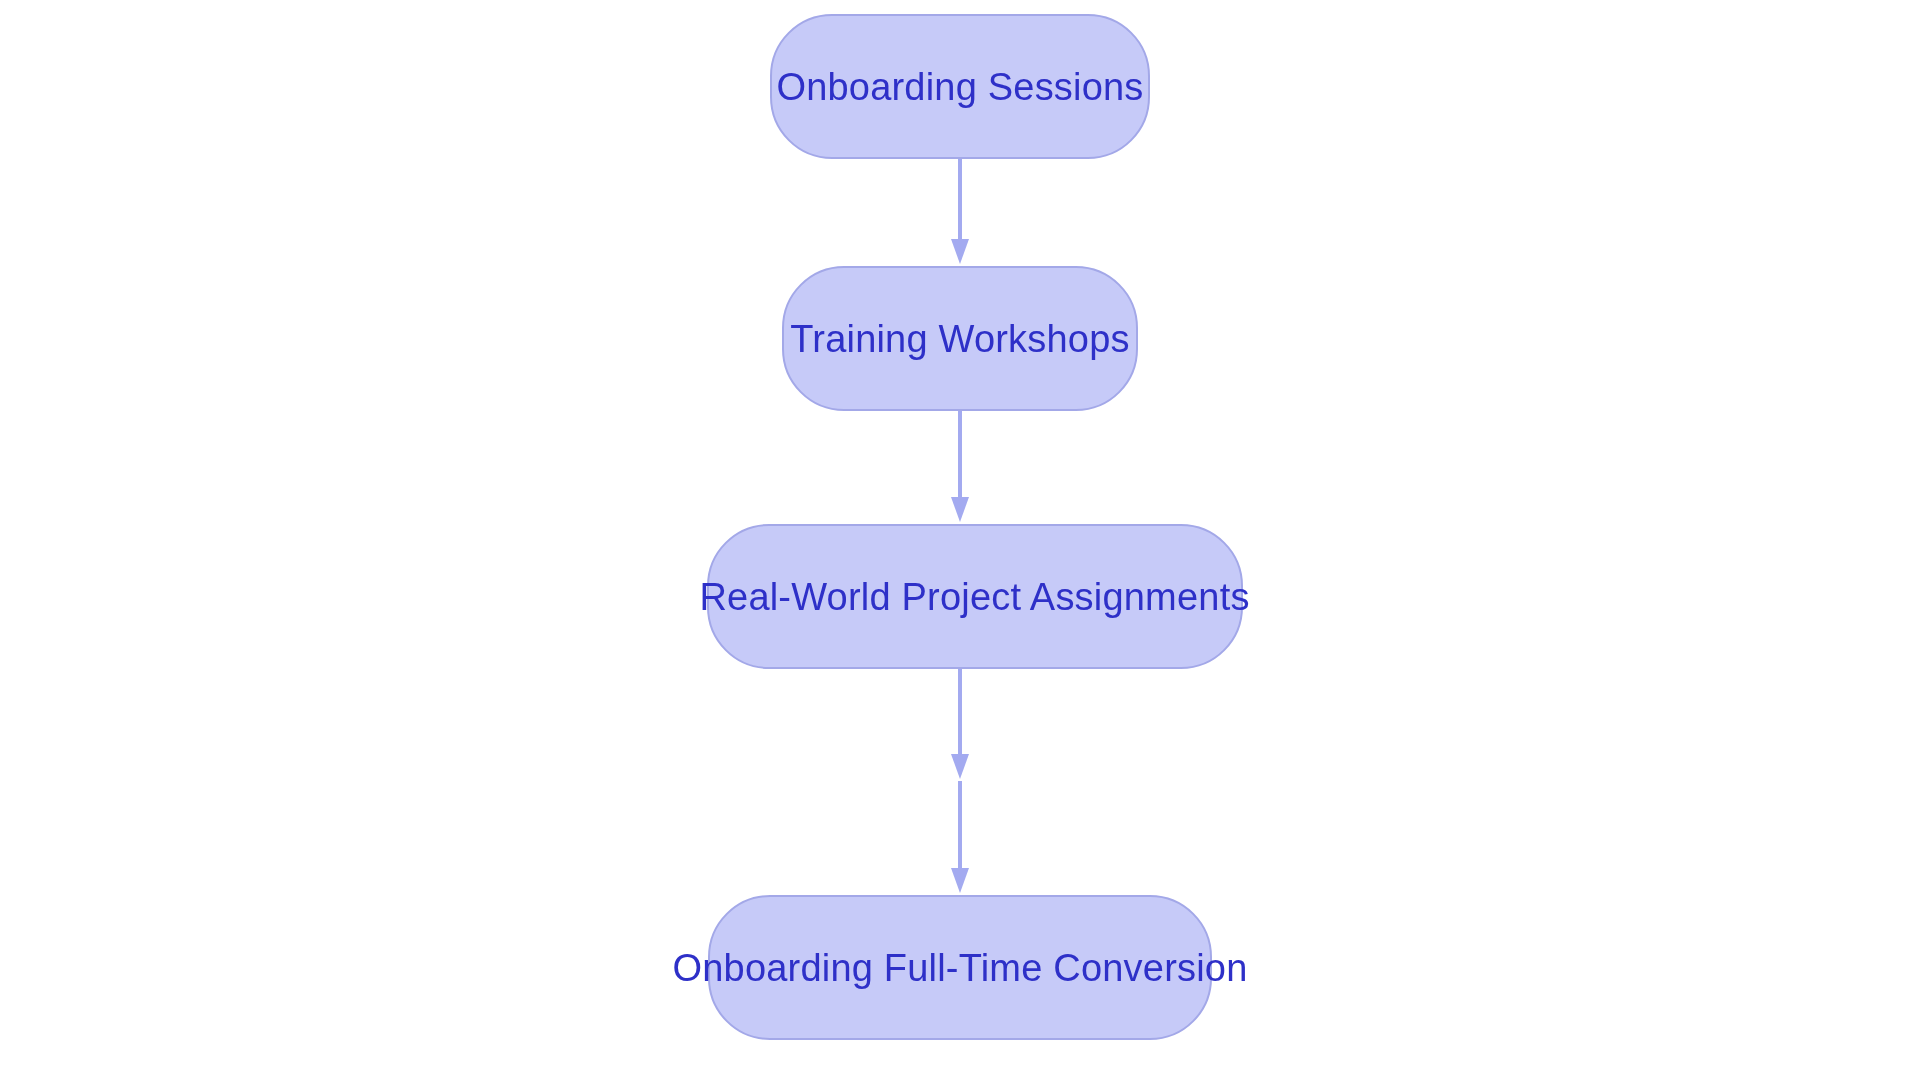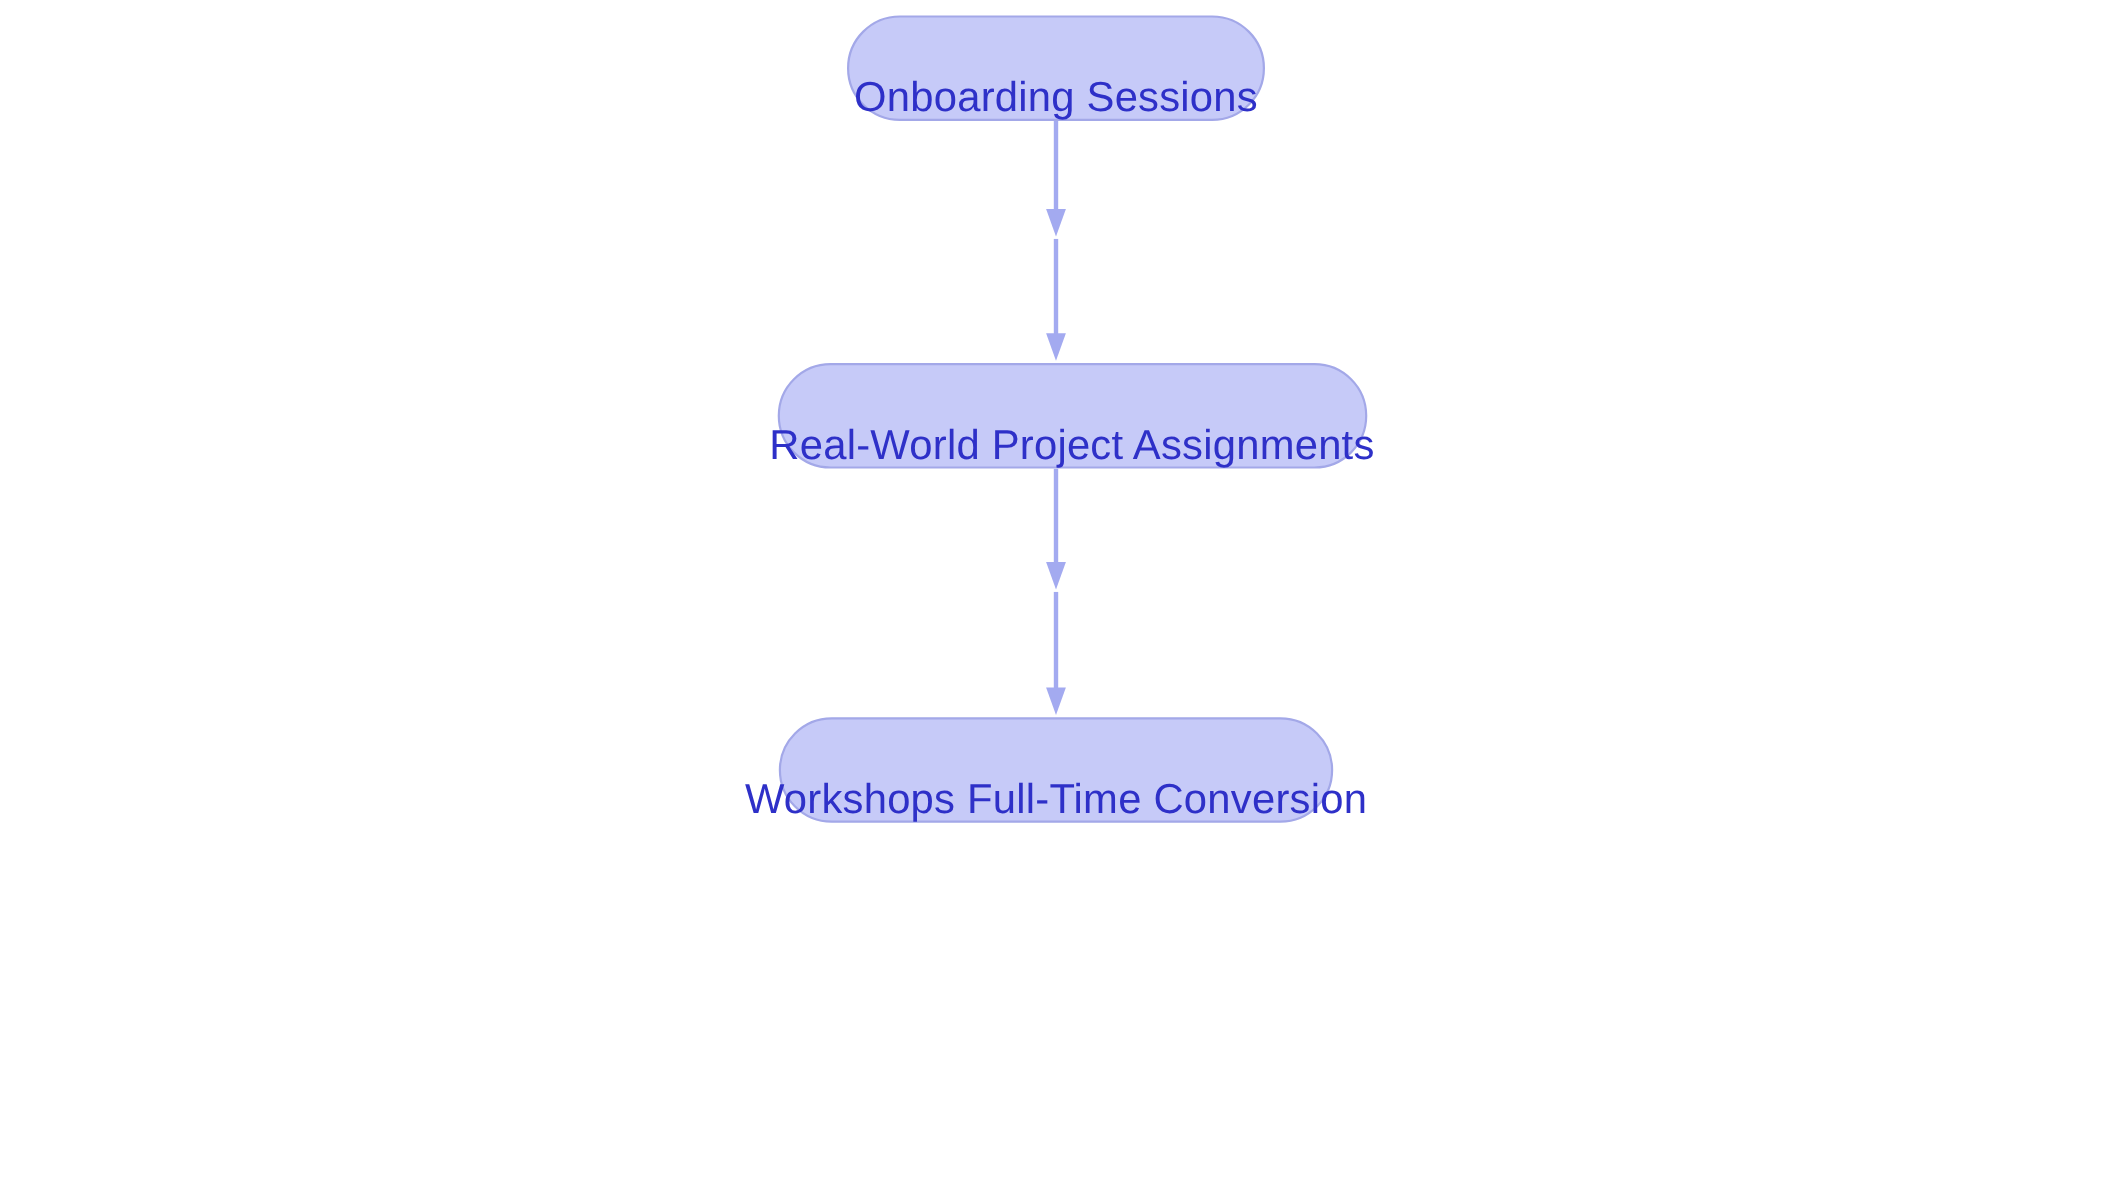--- a/index.html
+++ b/index.html
@@ -28,26 +28,26 @@
     width: 1920px;
     height: 1083px;
     display: flex;
     flex-direction: column;
     align-items: center;
   }
 
   .node {
     position: relative;
     box-sizing: border-box;
-    height: 96px;
+    height: 145px;
     border-radius: 62px;
     background: #c6caf8;
     border: 2px solid #a3a8e8;
     display: flex;
-    align-items: flex-end;
+    align-items: center;
     justify-content: center;
     flex: 0 0 auto;
   }
 
   .node-label {
     color: #2e30c8;
     font-size: 38px;
     font-weight: 400;
     line-height: 1;
     letter-spacing: 0.2px;
@@ -92,20 +92,23 @@
       <span class="node-label">Onboarding Sessions</span>
     </div>
 
     <div class="connector c1">
       <svg class="conn-svg" width="24" height="107" viewBox="0 0 24 107" xmlns="http://www.w3.org/2000/svg">
         <line x1="12" y1="0" x2="12" y2="82" stroke="#a3aaf0" stroke-width="4"></line>
         <polygon points="3,80 21,80 12,105" fill="#a3aaf0"></polygon>
       </svg>
     </div>
 
+    <div class="node n2">
+      <span class="node-label">Training Workshops</span>
+    </div>
 
     <div class="connector c2">
       <svg class="conn-svg" width="24" height="113" viewBox="0 0 24 113" xmlns="http://www.w3.org/2000/svg">
         <line x1="12" y1="0" x2="12" y2="88" stroke="#a3aaf0" stroke-width="4"></line>
         <polygon points="3,86 21,86 12,111" fill="#a3aaf0"></polygon>
       </svg>
     </div>
 
     <div class="node n3">
       <span class="node-label">Real-World Project Assignments</span>
@@ -120,17 +123,17 @@
 
 
     <div class="connector c4">
       <svg class="conn-svg" width="24" height="114" viewBox="0 0 24 114" xmlns="http://www.w3.org/2000/svg">
         <line x1="12" y1="0" x2="12" y2="89" stroke="#a3aaf0" stroke-width="4"></line>
         <polygon points="3,87 21,87 12,112" fill="#a3aaf0"></polygon>
       </svg>
     </div>
 
     <div class="node n5">
-      <span class="node-label">Workshops Full-Time Conversion</span>
+      <span class="node-label">Onboarding Full-Time Conversion</span>
     </div>
 
   </div>
 </div>
 
 </body></html>

